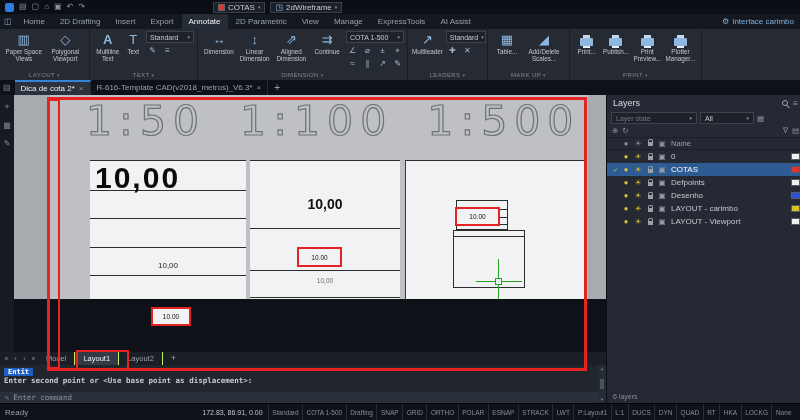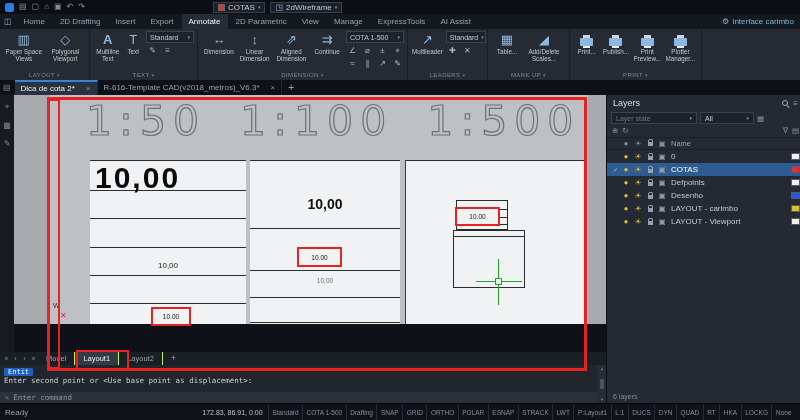--- a/index.html
+++ b/index.html
@@ -42,36 +42,36 @@
   .rcombo .car{font-size:5px;color:#8b919a;margin-left:auto;}
   .rsicons{display:flex;gap:2px;}
   .rsi{width:13px;height:11px;font-size:8px;color:#9fb8d0;text-align:center;line-height:11px;}
   .prnic{width:13px;height:8px;background:#8fb8e0;border-radius:1px;position:relative;margin:6px 0 1px 0;}
   .prnic::before{content:"";position:absolute;left:3px;top:-3px;width:7px;height:3px;background:#c8d8e8;}
   .prnic::after{content:"";position:absolute;left:3px;bottom:-2px;width:7px;height:2px;background:#e8eef4;}
 
   
   .doctabs{height:15px;background:#0e1218;display:flex;align-items:stretch;padding-left:3px;flex:none;}
   .dti{font-size:8px;color:#7f8690;align-self:center;margin-right:4px;}
-  .dtab{display:flex;align-items:center;gap:11px;padding:0 6px;font-size:8px;color:#99a0a9;
+  .dtab{display:flex;align-items:center;gap:4px;padding:0 6px;font-size:8px;color:#99a0a9;
     border-right:1px solid #232933;white-space:nowrap;}
   .dtab.active{background:#2b323d;color:#eef0f3;border-top:2px solid #3584d8;}
   .dtab .x{font-size:8px;color:#8b919a;}
   .dplus{font-size:10px;color:#99a0a9;padding:0 6px;align-self:center;}
 
   
   .main-row{display:flex;height:308px;flex:none;}
   .left-col{width:606px;display:flex;flex-direction:column;flex:none;}
   .canvas-row{display:flex;height:257px;flex:none;}
   .left-strip{width:14px;background:#171b21;display:flex;flex-direction:column;align-items:center;
     gap:9px;padding-top:7px;flex:none;}
   .strip-ic{font-size:8px;color:#848a93;}
 
   
-  .canvas{position:relative;width:592px;height:229px;background:#a7aaae;overflow:hidden;flex:none;}
+  .canvas{position:relative;width:592px;height:204px;background:#a7aaae;overflow:hidden;flex:none;}
   .sheet{position:absolute;left:36px;top:0;width:538px;height:257px;background:#bec0c3;}
   .scales{position:absolute;left:72px;top:2px;font-family:"DejaVu Sans",sans-serif;font-size:41px;
     line-height:48px;letter-spacing:7px;word-spacing:14px;color:#7e8185;
     -webkit-text-fill-color:transparent;-webkit-text-stroke:1.2px #6f7276;white-space:nowrap;}
   .blockA{position:absolute;left:76px;top:65px;width:156px;height:176px;background-color:#f1f2f3;
     background-image:linear-gradient(#2c2c2c,#2c2c2c),linear-gradient(#2c2c2c,#2c2c2c),linear-gradient(#2c2c2c,#2c2c2c),linear-gradient(#2c2c2c,#2c2c2c),linear-gradient(#2c2c2c,#2c2c2c),linear-gradient(#2c2c2c,#2c2c2c);
     background-size:100% 1px;background-repeat:no-repeat;
     background-position:0 0,0 30px,0 58px,0 87px,0 115px,0 143px;border-bottom:1px solid #2c2c2c;}
   .dimL{position:absolute;left:5px;top:1px;font-size:30px;font-weight:700;letter-spacing:2px;color:#0b0b0b;}
   .dimS1{position:absolute;left:0;right:0;top:101px;text-align:center;font-size:8px;color:#1d1d1d;}
@@ -98,21 +98,21 @@
   
   .mtabs{height:13px;background:#1a1e25;display:flex;align-items:stretch;padding-left:2px;flex:none;}
   .mnav{width:9px;font-size:7px;color:#8b919a;text-align:center;line-height:13px;}
   .mtab{padding:0 8px;font-size:7.5px;line-height:13px;color:#99a0a9;border-right:1px solid #bef264;white-space:nowrap;}
   .mtab.active{background:#343b46;color:#f0f2f5;}
   .mtab.add{border-right:none;font-size:9px;}
 
   
   .cmd{position:relative;height:38px;background:#21252c;flex:none;
     font-family:"DejaVu Sans Mono",monospace;font-size:7.5px;color:#c8ccd2;}
-  .cmd-lines{padding:2px 4px 0 4px;}
+  .cmd-lines{padding:2px 4px 0 4px;font-weight:bold;}
   .cmd-row{height:9px;line-height:9px;white-space:nowrap;}
   .cmd-chip{display:inline-block;background:#1d5fc4;color:#fff;font-size:7px;line-height:8px;
     padding:0 4px;border-radius:1px;}
   .cmd-input{position:absolute;left:0;right:8px;bottom:0;height:11px;background:#2b313b;
     display:flex;align-items:center;gap:4px;padding:0 5px;color:#8f959e;}
   .cmd-input .pencil{font-size:7px;color:#7b828c;}
   .cmd-scroll{position:absolute;right:0;top:0;width:8px;height:38px;background:#262c35;
     display:flex;flex-direction:column;align-items:center;justify-content:space-between;
     font-size:4px;color:#7b828c;padding:1px 0;}
   .cmd-thumb{width:4px;height:10px;background:#4a515c;}

